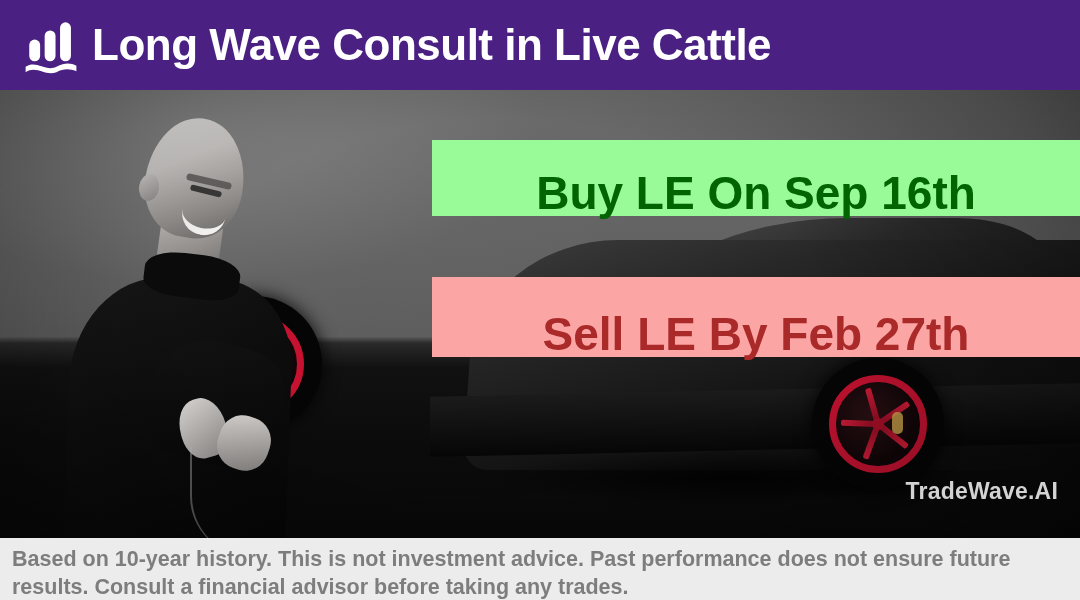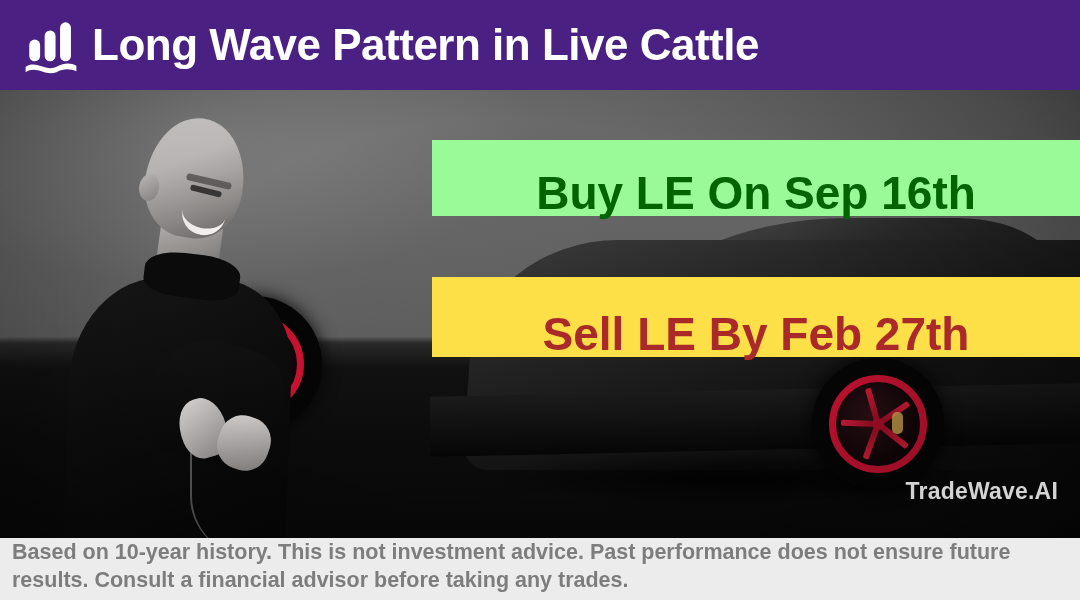--- a/index.html
+++ b/index.html
@@ -348,21 +348,21 @@
   }
   .banner-text {
     font-size: 46px;
     font-weight: bold;
     white-space: nowrap;
     line-height: 1;
     font-family: "Liberation Sans", sans-serif;
   }
   #banner-buy     { top: 140px; height: 76px; background: #98fb98; }
   #banner-buy .banner-text   { color: #006400; }
-  #banner-sell    { top: 277px; height: 80px; background: #fde047; }
+  #banner-sell    { top: 277px; height: 80px; background: #fca5a5; }
   #banner-sell .banner-text  { color: #aa2929; }
   #banner-gain    { top: 413px; height: 76px; background: #aedbe9; }
   #banner-gain .banner-text  { color: #1500ee; }
 
   
   .watermark {
     position: absolute;
     right: 22px;
     top: 480px;
     color: #d3d3d3;
@@ -375,21 +375,21 @@
 
   
   .disclaimer {
     position: absolute;
     left: 0;
     top: 538px;
     width: 1080px;
     height: 62px;
     background: #ececec;
     box-sizing: border-box;
-    padding: 1px 10px 0 12px;
+    padding: 8px 10px 0 12px;
     display: flex;
     align-items: flex-start;
   }
   .disclaimer-text {
     color: #7d7d7d;
     font-size: 21.5px;
     font-weight: bold;
     line-height: 1.28;
     font-family: "Liberation Sans", sans-serif;
   }
@@ -399,21 +399,21 @@
 
 <div id="app">
 
   <div class="header">
     <svg class="brand-logo" viewBox="0 0 64 64">
       <rect x="8" y="26" width="12" height="24" rx="6" fill="#ffffff"></rect>
       <rect x="25" y="16" width="12" height="34" rx="6" fill="#ffffff"></rect>
       <rect x="42" y="7" width="12" height="43" rx="6" fill="#ffffff"></rect>
       <path d="M4 56 C16 48, 26 62, 38 56 C48 51, 54 52, 60 55 L60 61 C52 58, 46 58, 38 62 C26 67, 16 54, 4 62 Z" fill="#ffffff"></path>
     </svg>
-    <div class="header-title">Long Wave Pattern in Live Cattle</div>
+    <div class="header-title">Long Wave Consult in Live Cattle</div>
   </div>
 
   <div class="stage">
     <div class="photo"></div>
     <div class="photo-light"></div>
 
     <div class="car-roof"></div>
     <div class="car-window"></div>
     <div class="car-body"></div>
     <div class="car-crease"></div>

